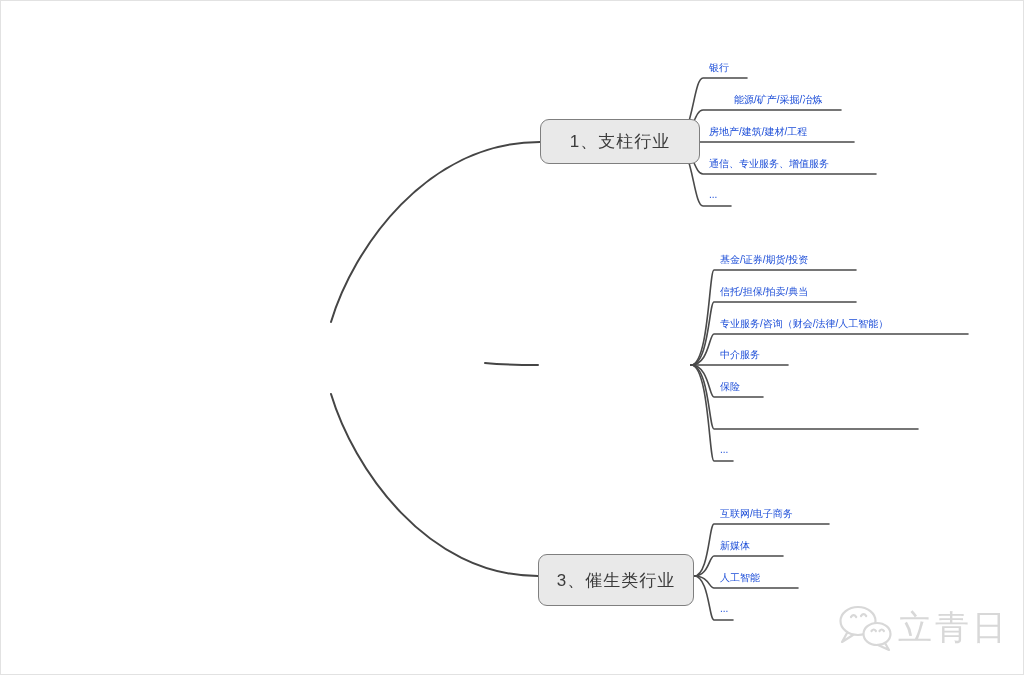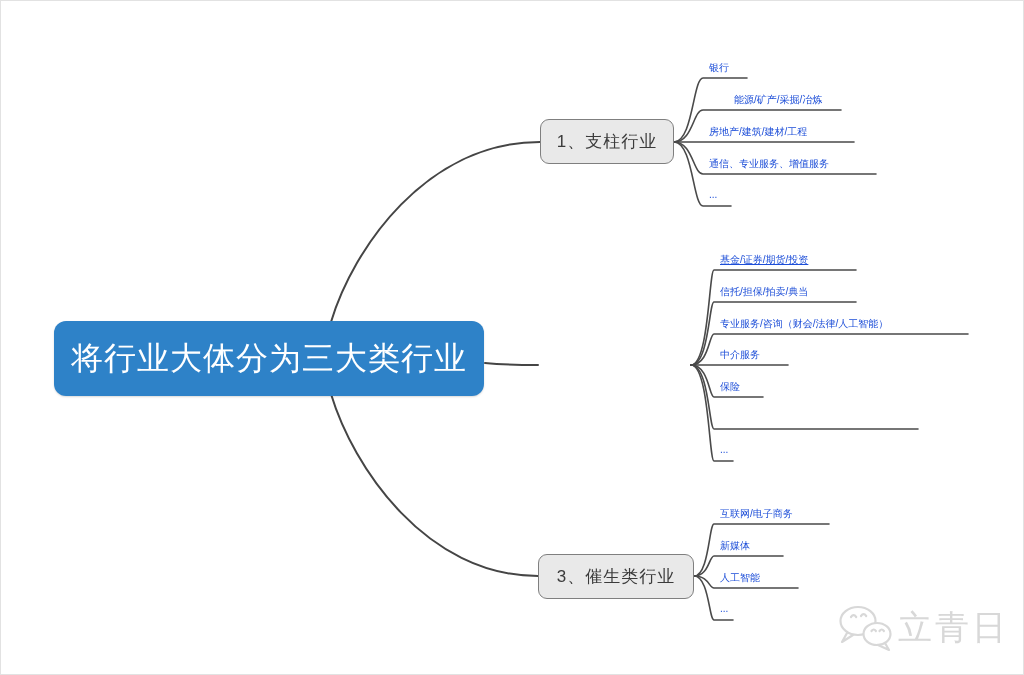--- a/index.html
+++ b/index.html
@@ -20,23 +20,23 @@
     background:#2E82C8;border-radius:12px;
     color:#ffffff;font-size:32px;letter-spacing:1px;
     box-shadow:0 1px 2px rgba(0,0,0,0.15);
     cursor:pointer;
   }
   .branch-node{
     background:#E9E9E9;border:1.5px solid #7F7F7F;border-radius:9px;
     color:#3B3B3B;font-size:17px;letter-spacing:1px;
     cursor:pointer;
   }
-  .branch-1{left:539px;top:118px;width:134px;height:45px;text-align:right;}
+  .branch-1{left:539px;top:118px;width:160px;height:45px;text-align:right;}
   .branch-2{left:537px;top:342px;width:153px;height:45px;}
-  .branch-3{left:537px;top:553px;width:156px;height:45px;}
+  .branch-3{left:537px;top:553px;width:156px;height:52px;}
   .leaf{
     position:absolute;z-index:2;
     font-size:10px;color:#1d4ed8;line-height:17px;white-space:nowrap;
     cursor:pointer;
   }
   .watermark{position:absolute;right:14px;bottom:22px;z-index:2;display:flex;align-items:center;}
   .watermark-text{font-size:34px;color:#D8D8D8;letter-spacing:3px;margin-left:4px;}
 </style>
 </head>
 <body>
@@ -66,32 +66,31 @@
       <path d="M690,364 C708,364 708,460 713,460 L732,460"></path>
     </g>
     <g stroke="#4A4A4A" stroke-width="1.6" fill="none" stroke-linecap="round">
       <path d="M693,575 C708,575 708,523 713,523 L828,523"></path>
       <path d="M693,575 C708,575 708,555 713,555 L782,555"></path>
       <path d="M693,575 C708,575 708,587 713,587 L797,587"></path>
       <path d="M693,575 C708,575 708,619 713,619 L732,619"></path>
     </g>
   </svg>
 
-  <div class="node root-node">将行业大体分为三大类行业</div>
 
   <div class="node branch-node branch-1">1、支柱行业</div>
   <div class="node branch-node branch-3">3、催生类行业</div>
 
   <div class="leaf" style="left:708px;top:58px;">银行</div>
   <div class="leaf" style="left:708px;top:90px;margin-left:25px;">能源/矿产/采掘/冶炼</div>
   <div class="leaf" style="left:708px;top:122px;">房地产/建筑/建材/工程</div>
   <div class="leaf" style="left:708px;top:154px;">通信、专业服务、增值服务</div>
   <div class="leaf" style="left:708px;top:185px;">...</div>
 
-  <div class="leaf" style="left:719px;top:250px;text-decoration:underline;">基金/证券/期货/投资</div>
+  <div class="leaf" style="left:719px;top:250px;">基金/证券/期货/投资</div>
   <div class="leaf" style="left:719px;top:282px;">信托/担保/拍卖/典当</div>
   <div class="leaf" style="left:719px;top:314px;">专业服务/咨询（财会/法律/人工智能）</div>
   <div class="leaf" style="left:719px;top:345px;">中介服务</div>
   <div class="leaf" style="left:719px;top:377px;">保险</div>
   <div class="leaf" style="left:719px;top:440px;">...</div>
 
   <div class="leaf" style="left:719px;top:504px;">互联网/电子商务</div>
   <div class="leaf" style="left:719px;top:536px;">新媒体</div>
   <div class="leaf" style="left:719px;top:568px;">人工智能</div>
   <div class="leaf" style="left:719px;top:599px;">...</div>

